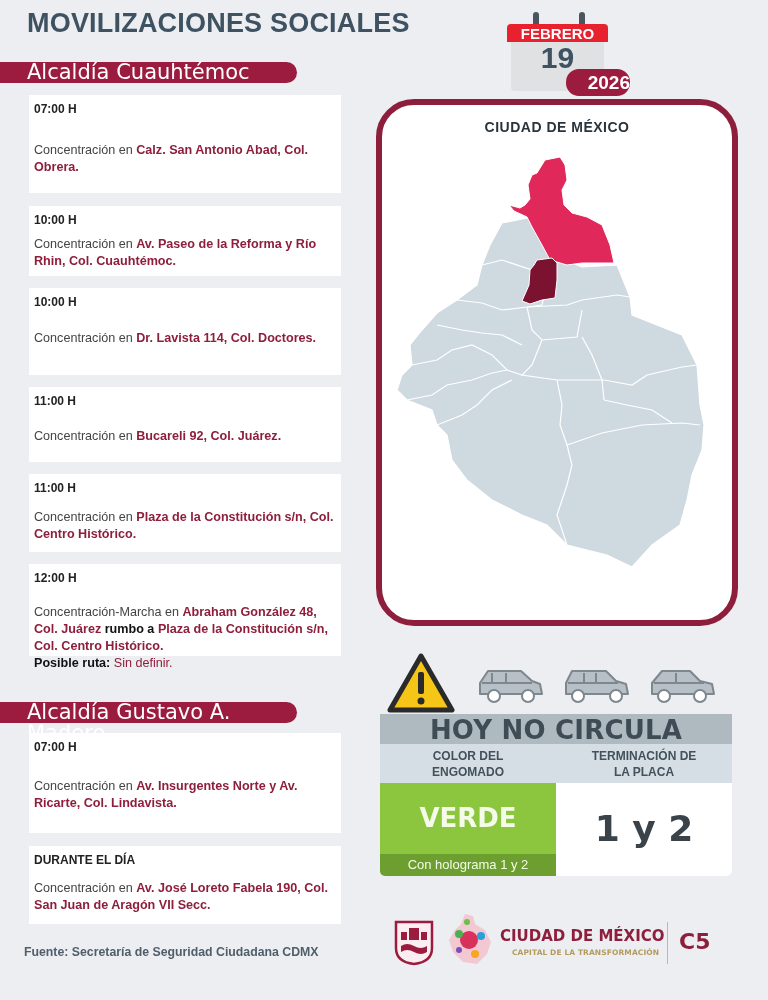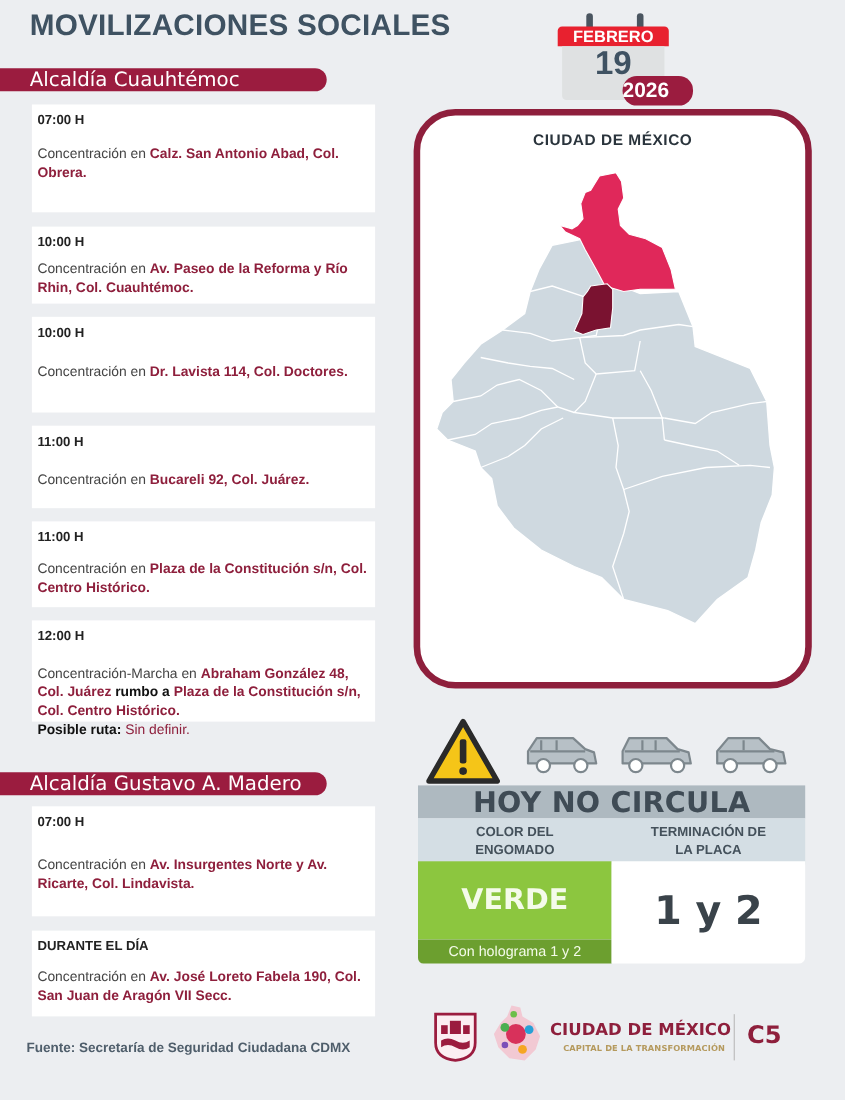--- a/index.html
+++ b/index.html
@@ -12,21 +12,21 @@
   }
   .title {
     position: absolute; left: 27px; top: 8px;
     font-size: 27px; font-weight: bold; color: #3f5262;
     letter-spacing: 0.2px;
   }
   .section-bar {
     position: absolute; left: 0; width: 297px; height: 21px;
     background: #9b1c3f; color: #fff;
     border-radius: 0 11px 11px 0;
-    font-size: 18px; padding-left: 27px; line-height: 21px;
+    font-size: 21px; padding-left: 27px; line-height: 21px;
     font-family: "DejaVu Sans", sans-serif;
   }
   .card {
     position: absolute; left: 29px; width: 312px;
     background: #fff; padding: 7px 6px 0 5px;
   }
   .card .time { font-size: 12px; font-weight: bold; color: #222; }
   .card .desc { font-size: 12.6px; line-height: 17px; color: #444; position: absolute; left: 5px; right: 4px; }
   .card .desc .loc { color: #8e1f3c; font-weight: bold; }
   .card .desc .kw { color: #111; font-weight: bold; }
@@ -44,21 +44,21 @@
     font-size: 15px; font-weight: bold; text-align: center; line-height: 19px;
   }
   .cal .body {
     position: absolute; left: 6px; top: 30px; width: 93px; height: 49px;
     background: #dfe1e2; border-radius: 0 0 4px 4px;
     text-align: center; font-size: 30px; font-weight: bold; color: #3f5262; line-height: 32px;
   }
   .cal .year {
     position: absolute; left: 61px; top: 57px; width: 64px; height: 27px;
     background: #9b1c3f; border-radius: 13px; color: #fff;
-    font-size: 19px; font-weight: bold; text-align: left; line-height: 27px;
+    font-size: 19px; font-weight: bold; text-align: right; line-height: 27px;
   }
 
   
   .map-panel {
     position: absolute; left: 376px; top: 99px; width: 362px; height: 527px;
     background: #fff; border: 6px solid #8e1f3c; border-radius: 38px;
   }
   .map-panel .map-title {
     position: absolute; left: 0; right: 0; top: 14px; text-align: center;
     font-size: 14px; font-weight: bold; color: #2a343c; letter-spacing: 0.5px;
@@ -127,21 +127,21 @@
   <div class="ring" style="left:74px"></div>
   <div class="head">FEBRERO</div>
   <div class="body">19</div>
   <div class="year">2026</div>
 </div>
 
 <div class="section-bar" style="top:62px">Alcaldía Cuauhtémoc</div>
 
 <div class="card" style="top:95px;height:98px">
   <div class="time">07:00 H</div>
-  <div class="desc" style="top:37px">
+  <div class="desc" style="top:47px">
     <span>Concentración</span> <span>en</span> <span class="loc">Calz. San Antonio Abad, Col. Obrera.</span>
   </div>
 </div>
 
 <div class="card" style="top:206px;height:70px">
   <div class="time">10:00 H</div>
   <div class="desc" style="top:30px">
     <span>Concentración</span> <span>en</span> <span class="loc">Av. Paseo de la Reforma y Río Rhin, Col. Cuauhtémoc.</span>
   </div>
 </div>

